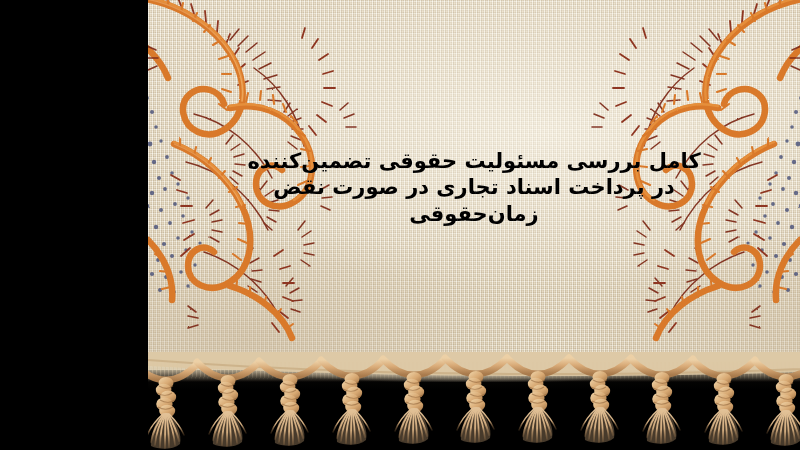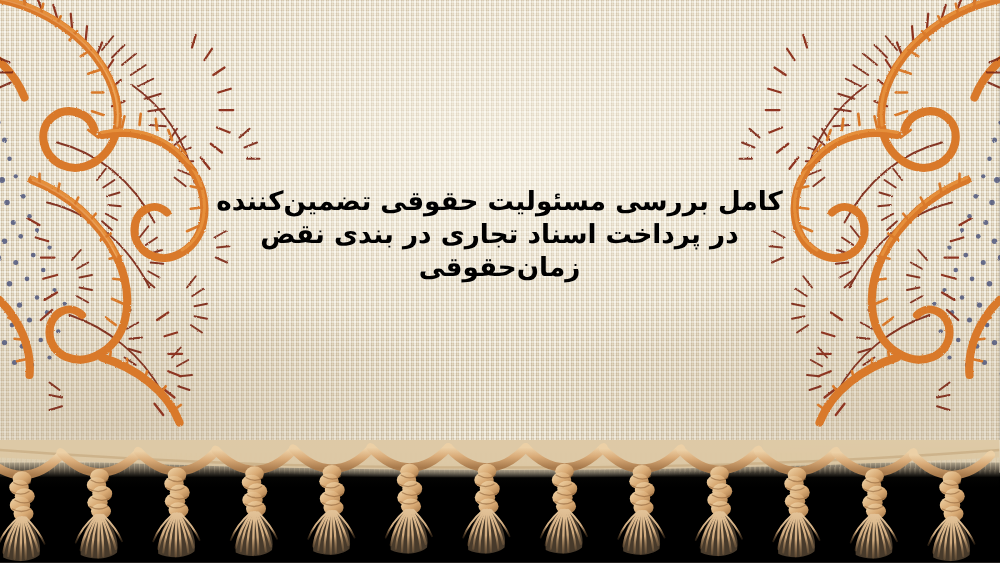--- a/index.html
+++ b/index.html
@@ -1,21 +1,21 @@
 <!DOCTYPE html>
 <html lang="fa" dir="rtl"><head>
 <meta charset="utf-8">
 <title>Pateh Title Card</title>
 <style>
   html,body{margin:0;padding:0;background:#000;}
   *{box-sizing:border-box;}
 
   #stage{
     position:relative;
-    width:800px;height:450px;
+    width:652px;height:450px;
     overflow:hidden;
     background:#000;
     font-family:"DejaVu Sans", sans-serif;
   }
 
   
   .fabric{
     position:absolute;left:0;top:0;width:800px;height:378px;
     background-color:#e3d7c0;
     background-image:
@@ -579,21 +579,21 @@
           <path d="M186,196 l9,-5 M188,204 l10,-1 M187,212 l9,4"></path>
           <path d="M206,116 l8,-7 M210,124 l10,-4 M212,133 l10,0"></path>
           <path d="M22,56 l-9,-4 M24,64 l-10,0 M23,72 l-9,4"></path>
         </g>
       </g>
     </svg>
   </div>
 
   <div class="title-block">
     <div class="title-line">کامل بررسی مسئولیت حقوقی تضمین‌کننده</div>
-    <div class="title-line">در پرداخت اسناد تجاری در بندی نقض</div>
+    <div class="title-line">در پرداخت اسناد تجاری در صورت نقض</div>
     <div class="title-line">زمان‌حقوقی</div>
   </div>
 
   <div class="fringe">
     <svg viewBox="0 0 800 98" xmlns="http://www.w3.org/2000/svg" aria-hidden="true">
       <defs>
         <linearGradient id="cordG" x1="0" y1="0" x2="0" y2="1">
           <stop offset="0%" stop-color="#ecd0a6"></stop>
           <stop offset="45%" stop-color="#d9ab78"></stop>
           <stop offset="100%" stop-color="#a87a4c"></stop>

